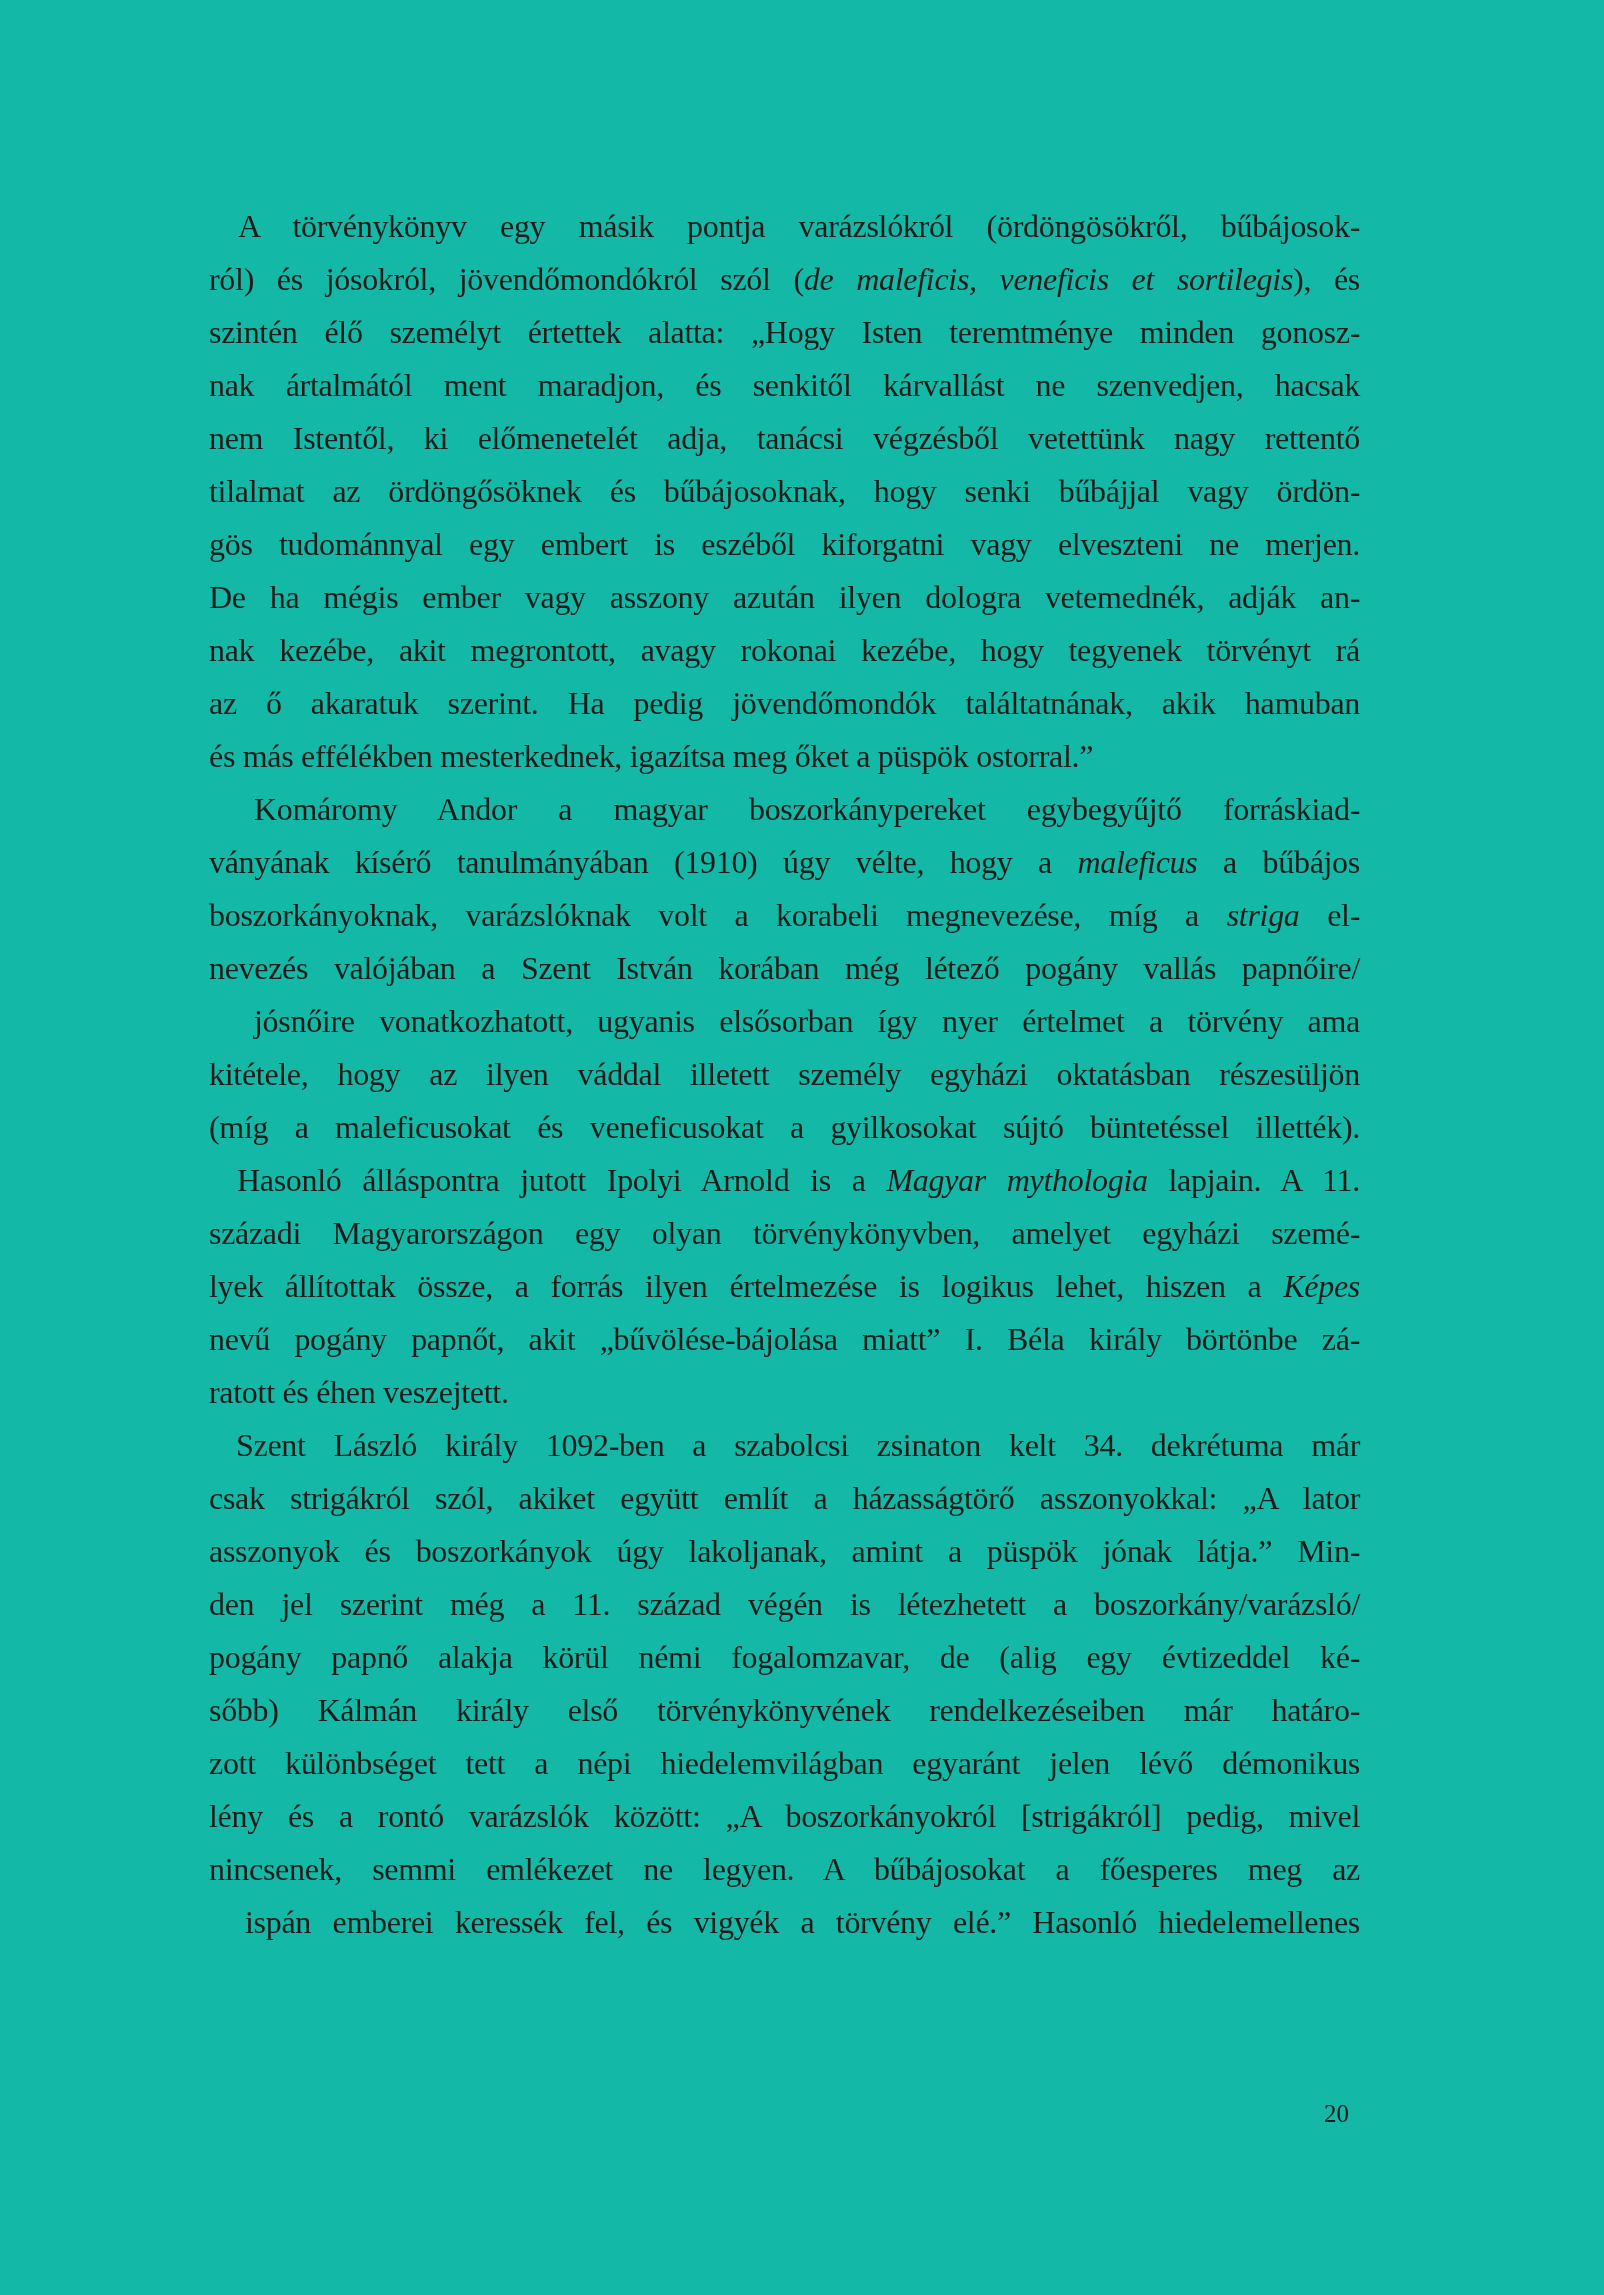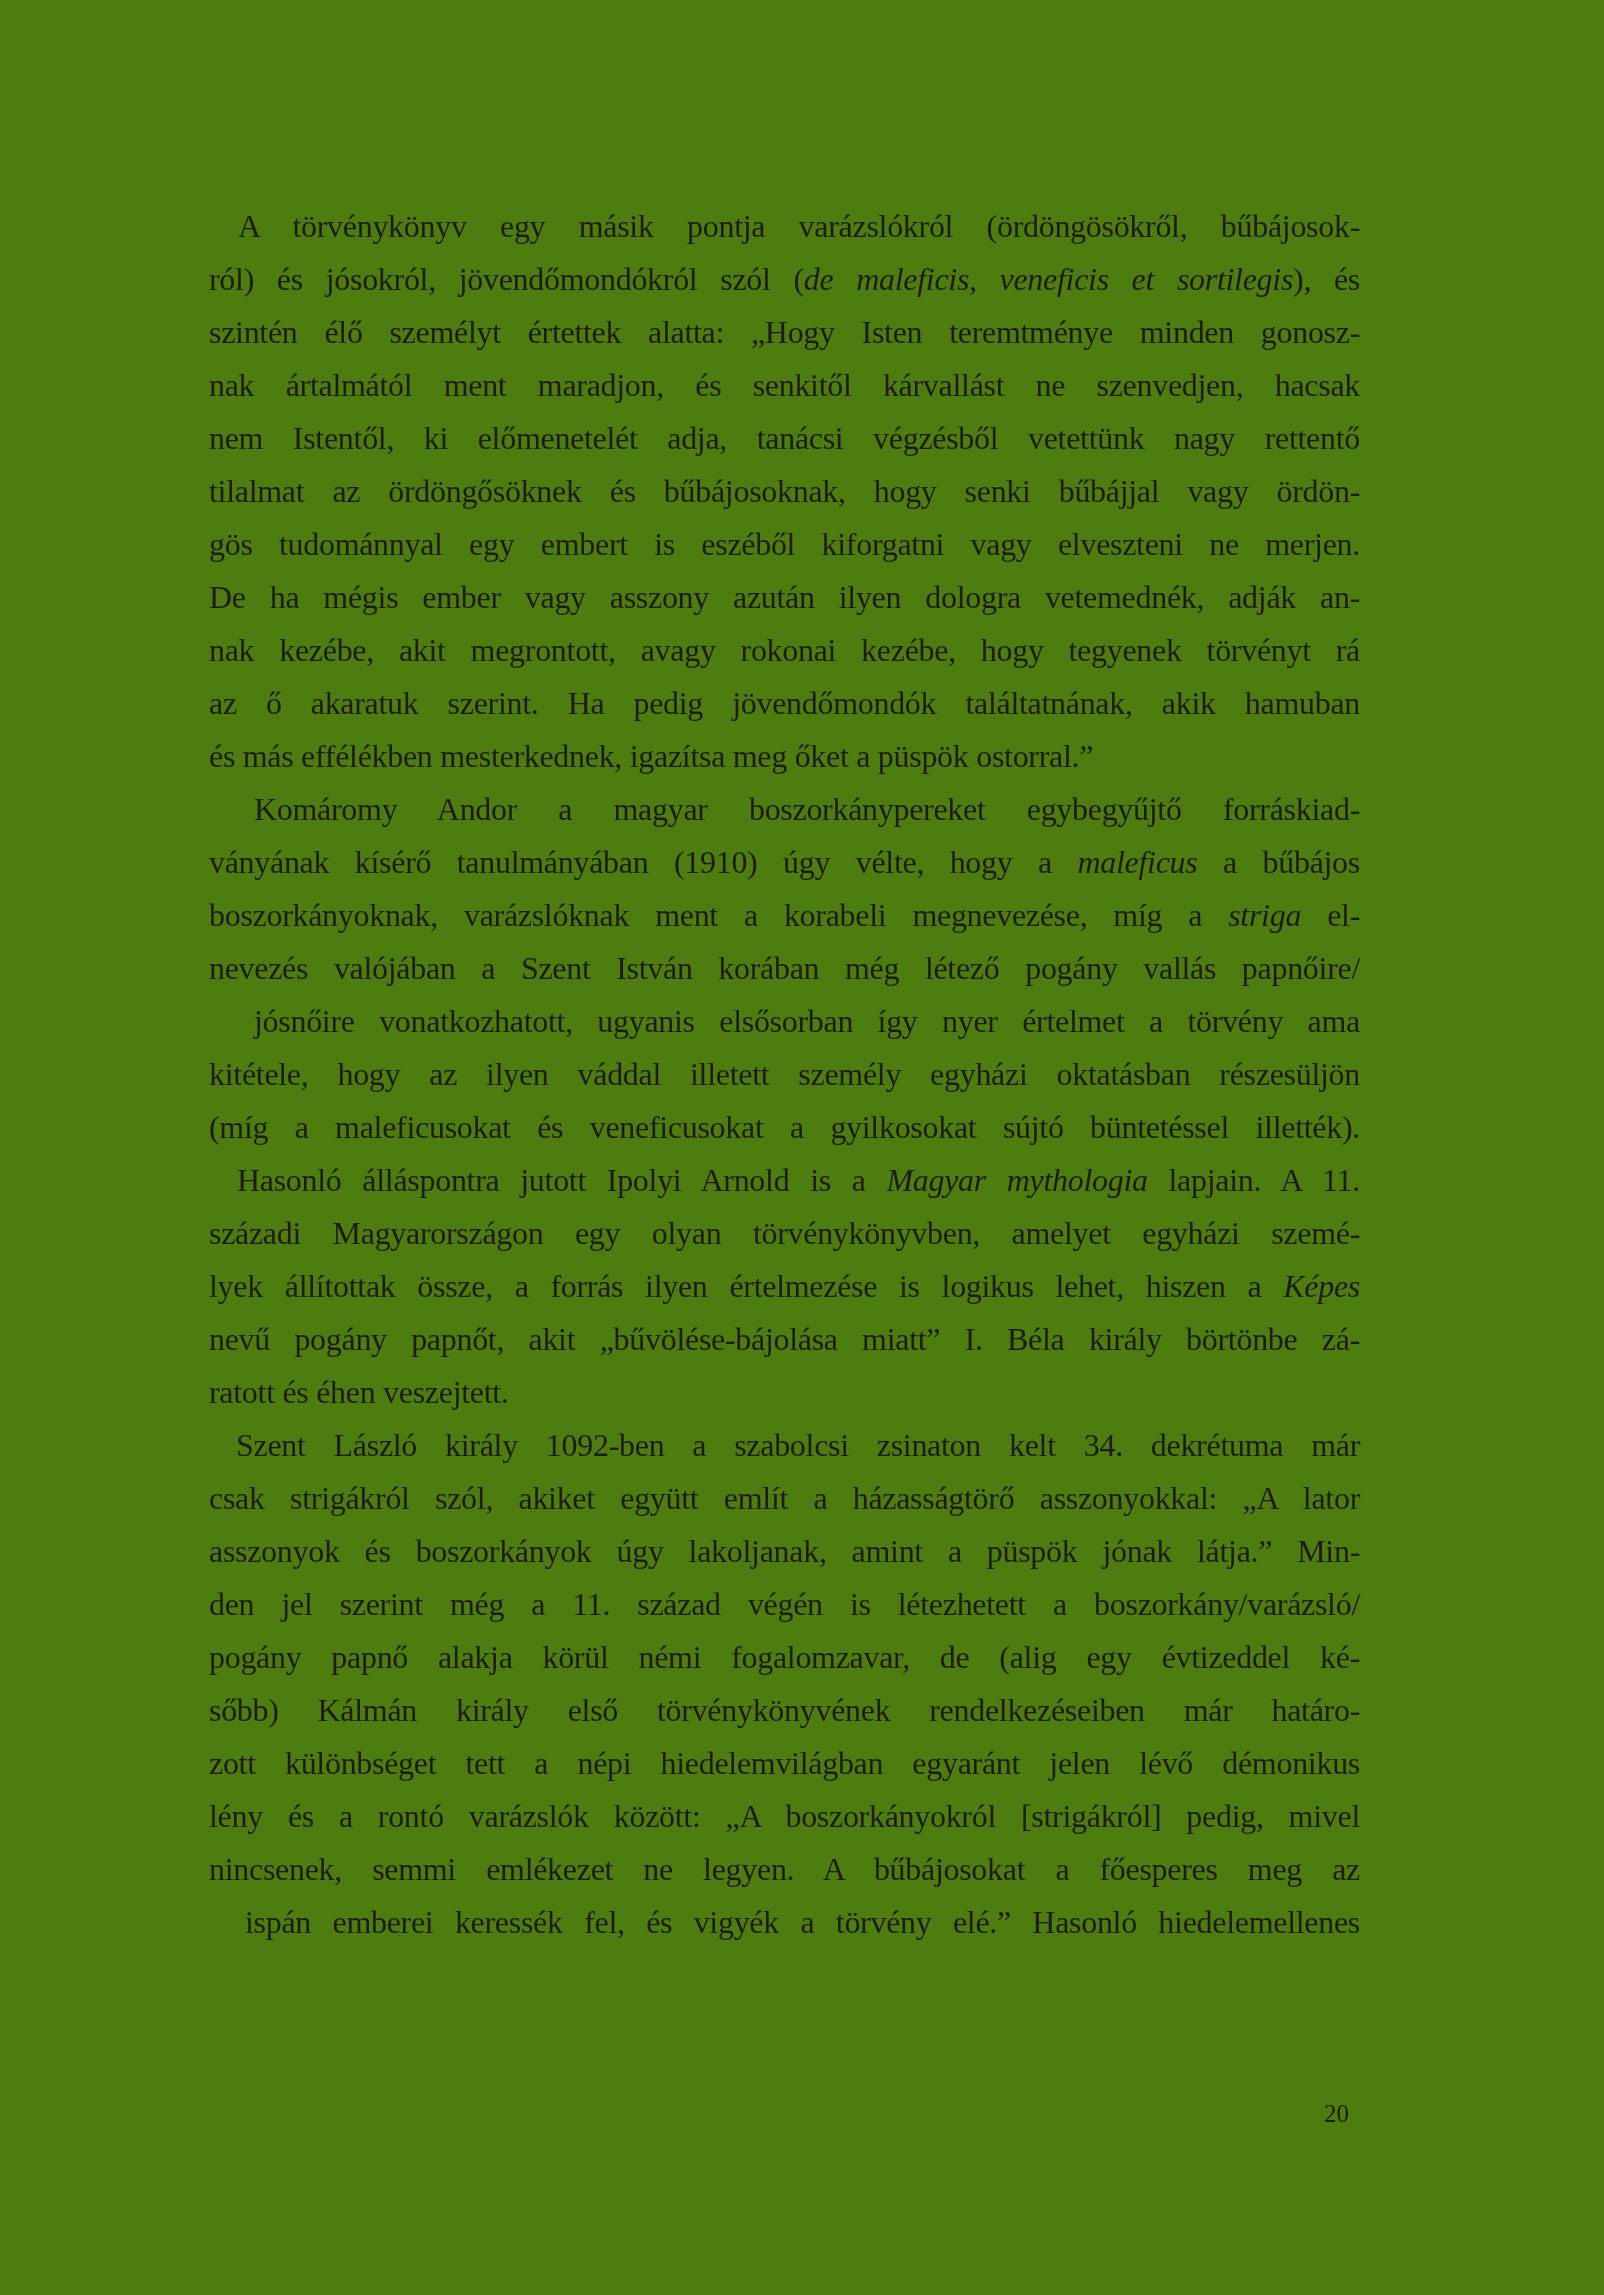--- a/index.html
+++ b/index.html
@@ -1,19 +1,19 @@
 <!DOCTYPE html>
 <html style="font-size:13.2px"><head>
 <meta charset="utf-8">
 <style>
   html, body { margin: 0; padding: 0; background: #ffffff; }
   body { width: 1604px; height: 2295px; position: relative; overflow: hidden; }
   .page {
     position: absolute; left: 0; top: 0; width: 1604px; height: 2295px;
-    background: #4d7c0f;
+    background: #14b8a6;
   }
   .text-block {
     position: absolute; left: 209px; top: 200px; width: 1151px;
     font-family: "Liberation Serif", serif;
     color: #1e1b1a;
     font-size: 32px;
   }
   .line {
     display: block;
     height: 53px;
@@ -50,21 +50,21 @@
         <span class="line" style="white-space: normal;"><span class="seg">tilalmat az ördöngősöknek és bűbájosoknak, hogy senki bűbájjal vagy ördön-</span></span>
         <span class="line" style="white-space: normal;"><span class="seg">gös tudománnyal egy embert is eszéből kiforgatni vagy elveszteni ne merjen.</span></span>
         <span class="line" style="white-space: normal;"><span class="seg">De ha mégis ember vagy asszony azután ilyen dologra vetemednék, adják an-</span></span>
         <span class="line" style="white-space: normal;"><span class="seg">nak kezébe, akit megrontott, avagy rokonai kezébe, hogy tegyenek törvényt rá</span></span>
         <span class="line" style="white-space: normal;"><span class="seg">az ő akaratuk szerint. Ha pedig jövendőmondók találtatnának, akik hamuban</span></span>
         <span class="line last"><span class="seg">és más effélékben mesterkednek, igazítsa meg őket a püspök ostorral.”</span></span>
       </div>
       <div>
         <span class="line indent2" style="white-space: normal;"><span class="seg">Komáromy Andor a magyar boszorkánypereket egybegyűjtő forráskiad-</span></span>
         <span class="line" style="white-space: normal;"><span class="seg">ványának kísérő tanulmányában (1910) úgy vélte, hogy a </span><span class="seg it">maleficus</span><span class="seg"> a bűbájos</span></span>
-        <span class="line" style="letter-spacing: -0.3px; white-space: normal;"><span class="seg">boszorkányoknak, varázslóknak ment a korabeli megnevezése, míg a </span><span class="seg it">striga</span><span class="seg"> el-</span></span>
+        <span class="line" style="letter-spacing: -0.3px; white-space: normal;"><span class="seg">boszorkányoknak, varázslóknak volt a korabeli megnevezése, míg a </span><span class="seg it">striga</span><span class="seg"> el-</span></span>
         <span class="line" style="white-space: normal;"><span class="seg">nevezés valójában a Szent István korában még létező pogány vallás papnőire/</span></span>
         <span class="line" style="white-space: normal; margin-left: 45px;"><span class="seg">jósnőire vonatkozhatott, ugyanis elsősorban így nyer értelmet a törvény ama</span></span>
         <span class="line" style="white-space: normal;"><span class="seg">kitétele, hogy az ilyen váddal illetett személy egyházi oktatásban részesüljön</span></span>
         <span class="line" style="white-space: normal;"><span class="seg">(míg a maleficusokat és veneficusokat a gyilkosokat sújtó büntetéssel illették).</span></span>
         <span class="line" style="white-space: normal; margin-left: 28px;"><span class="seg">Hasonló álláspontra jutott Ipolyi Arnold is a </span><span class="seg it">Magyar mythologia</span><span class="seg"> lapjain. A 11.</span></span>
         <span class="line" style="white-space: normal;"><span class="seg">századi Magyarországon egy olyan törvénykönyvben, amelyet egyházi szemé-</span></span>
         <span class="line" style="white-space: normal;"><span class="seg">lyek állítottak össze, a forrás ilyen értelmezése is logikus lehet, hiszen a </span><span class="seg it">Képes</span></span>
         <span class="line" style="white-space: normal;"><span class="seg">nevű pogány papnőt, akit „bűvölése-bájolása miatt” I. Béla király börtönbe zá-</span></span>
         <span class="line last"><span class="seg">ratott és éhen veszejtett.</span></span>
       </div>

